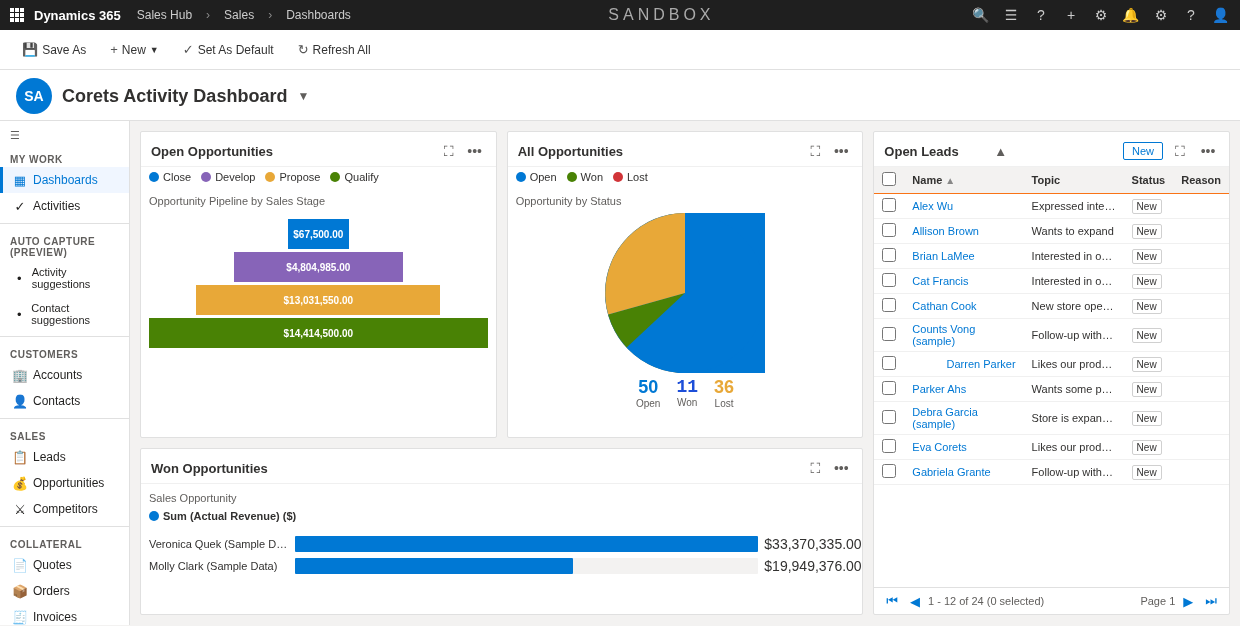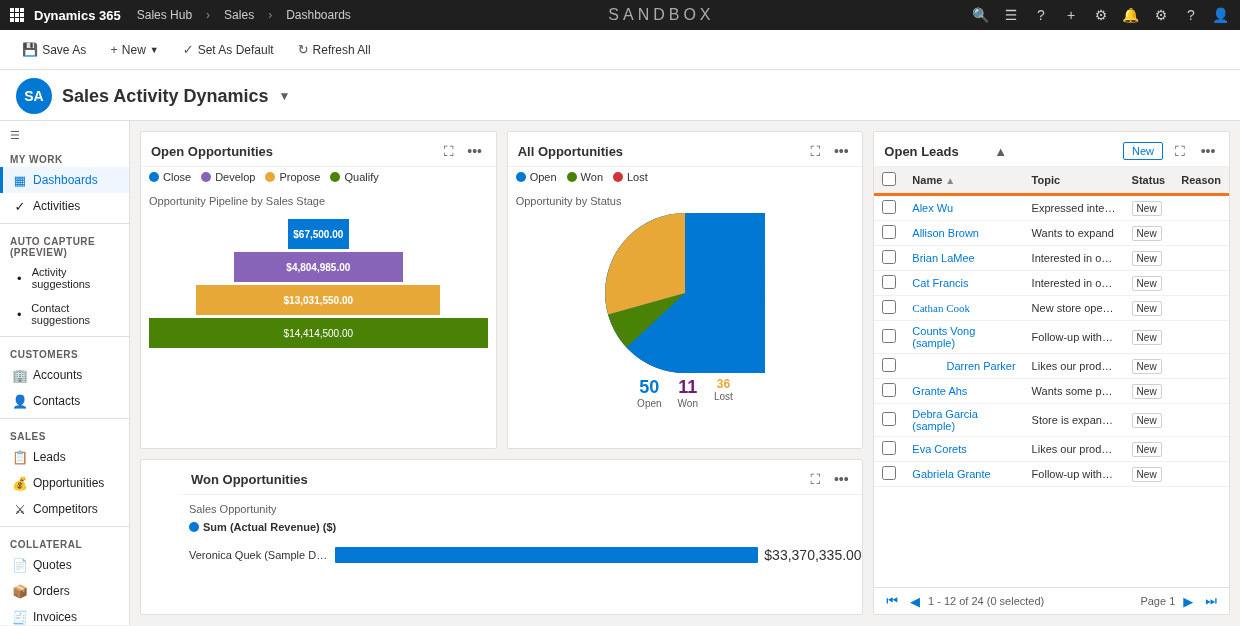--- a/index.html
+++ b/index.html
@@ -121,21 +121,21 @@
     .legend-dot { width: 10px; height: 10px; border-radius: 50%; }
 
     
     .funnel-chart { position: relative; padding: 6px 0; }
     .funnel-bar-row { display: flex; align-items: center; justify-content: center; margin-bottom: 2px; position: relative; }
 
     
     .data-table { width: 100%; border-collapse: collapse; font-size: 11px; }
     .data-table th {
       background: #f3f2f1; padding: 5px 8px; text-align: left;
-      font-weight: 600; color: #323130; border-bottom: 3px solid #f97316;
+      font-weight: 600; color: #323130; border-bottom: 1px solid #f97316;
       cursor: pointer;
     }
     .data-table td { padding: 4px 8px; border-bottom: 1px solid #f0f0f0; color: #323130; }
     .table-checkbox { width: 14px; height: 14px; }
     .check-col { width: 24px; }
     .new-badge {
       font-size: 10px; background: transparent; color: #323130; padding: 1px 4px;
       border: 1px solid #d0d0d0; border-radius: 2px;
     }
 
@@ -153,21 +153,21 @@
     .lb-bar-container { flex: 1; height: 16px; background: #f3f2f1; border-radius: 1px; position: relative; }
     .lb-bar { height: 100%; background: #0078d4; border-radius: 1px; }
     .lb-value { font-size: 14px; color: #323130; white-space: nowrap; width: 90px; text-align: right; }
 
     .card-new-btn {
       font-size: 11px; padding: 2px 8px; background: none; border: 1px solid #0078d4;
       color: #0078d4; cursor: pointer; border-radius: 2px;
     }
 
     .open-leads-card { grid-column: 3; grid-row: 1 / 3; }
-    .won-opps-card { grid-column: 1 / 3; grid-row: 2; padding-left: 40px; }
+    .won-opps-card { grid-column: 1 / 3; grid-row: 2; }
 
     .sort-icon { font-size: 10px; color: #888; }
   </style>
 </head>
 <body>
 
 <div class="top-nav">
   <div class="top-nav-brand">
     <div class="grid-icon">
       <span></span>
@@ -220,21 +220,21 @@
   <button class="toolbar-btn">
     <span class="btn-icon">↻</span>
     <span>Refresh All</span>
   </button>
 </div>
 
 <div class="page-header">
   <div class="page-header-avatar">
     <span>SA</span>
   </div>
-  <span class="page-header-title">Sales Activity Dynamics</span>
+  <span class="page-header-title">Corets Activity Dashboard</span>
   <span class="page-header-chevron">▼</span>
 </div>
 
 <div class="main-layout">
 
   <div class="sidebar">
     <div class="sidebar-collapse-btn">
       <span>☰</span>
     </div>
 
@@ -380,21 +380,21 @@
       <div style="
         width:100%;
         height:30px;
         background:#498205;
         display:flex;
         align-items:center;
         justify-content:center;
         position:relative;
         min-width:60px;
       ">
-        <span style="color:#fff;font-size:10px;font-weight:400;position:absolute;left:50%;transform:translateX(-50%);">$14,414,500.00</span>
+        <span style="color:#fff;font-size:10px;font-weight:700;position:absolute;left:50%;transform:translateX(-50%);">$14,414,500.00</span>
       </div>
     </div>
           </div>
       </div>
     </div>
 
     <div class="card" style="grid-column:2; grid-row:1;">
       <div class="card-header">
         <span class="card-title">All Opportunities</span>
         <div class="card-header-actions">
@@ -428,25 +428,25 @@
           <path d="M0,0 L-0.68,-0.73 A1,1,0,0,1,-0.27,-0.96 Z" fill="#498205"></path>
           <path d="M0,0 L-0.27,-0.96 A1,1,0,0,1,1,0 Z" fill="#e8a838"></path>
         </svg>
 
         <div style="display:flex;gap:16px;margin-top:4px;">
           <div style="text-align:center;">
             <div style="font-size:18px;font-weight:700;color:#0078d4;">50</div>
             <div style="font-size:10px;color:#605e5c;">Open</div>
           </div>
           <div style="text-align:center;">
-            <div style="font-size:18px;font-weight:700;color:#701a75;">11</div>
+            <div style="font-size:18px;font-weight:700;color:#1d4ed8;font-family:Liberation Mono, monospace;">11</div>
             <div style="font-size:10px;color:#605e5c;">Won</div>
           </div>
           <div style="text-align:center;">
-            <div style="font-size:12px;font-weight:700;color:#e8a838;text-align:center;">36</div>
+            <div style="font-size:18px;font-weight:700;color:#e8a838;text-align:center;">36</div>
             <div style="font-size:10px;color:#605e5c;">Lost</div>
           </div>
         </div>
       </div>
     </div>
 
     <div class="card open-leads-card">
       <div class="card-header">
         <span class="card-title">Open Leads</span>
         <span style="font-size:13px;color:#605e5c;cursor:pointer;">▲</span>
@@ -490,42 +490,42 @@
     </tr>
               <tr>
       <td class="check-col"><input type="checkbox" class="table-checkbox" style=""></td>
       <td style="color:#0078d4;cursor:pointer;">Cat Francis</td>
       <td style="max-width:100px;overflow:hidden;text-overflow:ellipsis;white-space:nowrap;">Interested in our newer o...</td>
       <td><span class="new-badge">New</span></td>
       <td></td>
     </tr>
               <tr>
       <td class="check-col"><input type="checkbox" class="table-checkbox" style=""></td>
-      <td style="color:#0078d4;cursor:pointer;font-family:Liberation Serif, serif;">Cathan Cook</td>
+      <td style="color:#0078d4;cursor:pointer;">Cathan Cook</td>
       <td style="max-width:100px;overflow:hidden;text-overflow:ellipsis;white-space:nowrap;">New store opened this ye...</td>
       <td><span class="new-badge">New</span></td>
       <td></td>
     </tr>
               <tr>
       <td class="check-col"><input type="checkbox" class="table-checkbox" style=""></td>
       <td style="color:#0078d4;cursor:pointer;">Counts Vong (sample)</td>
       <td style="max-width:100px;overflow:hidden;text-overflow:ellipsis;white-space:nowrap;">Follow-up with informatio...</td>
       <td><span class="new-badge">New</span></td>
       <td></td>
     </tr>
               <tr>
       <td class="check-col"><input type="checkbox" class="table-checkbox" style=""></td>
       <td style="color:#0078d4;cursor:pointer;text-align:right;">Darren Parker</td>
       <td style="max-width:100px;overflow:hidden;text-overflow:ellipsis;white-space:nowrap;">Likes our products</td>
       <td><span class="new-badge">New</span></td>
       <td></td>
     </tr>
               <tr>
       <td class="check-col"><input type="checkbox" class="table-checkbox" style=""></td>
-      <td style="color:#0078d4;cursor:pointer;">Grante Ahs</td>
+      <td style="color:#0078d4;cursor:pointer;">Parker Ahs</td>
       <td style="max-width:100px;overflow:hidden;text-overflow:ellipsis;white-space:nowrap;">Wants some product info...</td>
       <td><span class="new-badge">New</span></td>
       <td></td>
     </tr>
               <tr>
       <td class="check-col"><input type="checkbox" class="table-checkbox" style=""></td>
       <td style="color:#0078d4;cursor:pointer;">Debra Garcia (sample)</td>
       <td style="max-width:100px;overflow:hidden;text-overflow:ellipsis;white-space:nowrap;">Store is expanding - send...</td>
       <td><span class="new-badge">New</span></td>
       <td></td>
@@ -575,18 +575,25 @@
           </div>
         </div>
         <div class="leaderboard" id="leaderboard-rows">
             <div class="lb-row">
       <div class="lb-name">Veronica Quek (Sample Da...)</div>
       <div class="lb-bar-container">
         <div class="lb-bar" style="width:100%;"></div>
       </div>
       <div class="lb-value">$33,370,335.00</div>
     </div>
+            <div class="lb-row">
+      <div class="lb-name">Molly Clark (Sample Data)</div>
+      <div class="lb-bar-container">
+        <div class="lb-bar" style="width:60%;"></div>
+      </div>
+      <div class="lb-value">$19,949,376.00</div>
+    </div>
           </div>
       </div>
     </div>
 
   </div>
 </div>
 
 </body></html>

